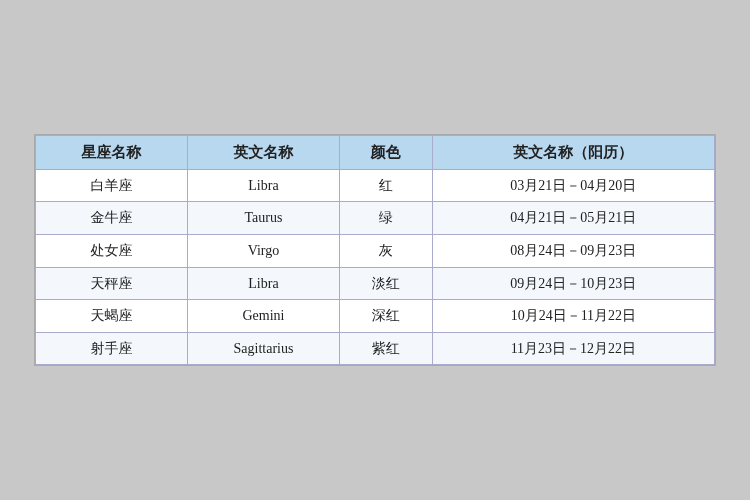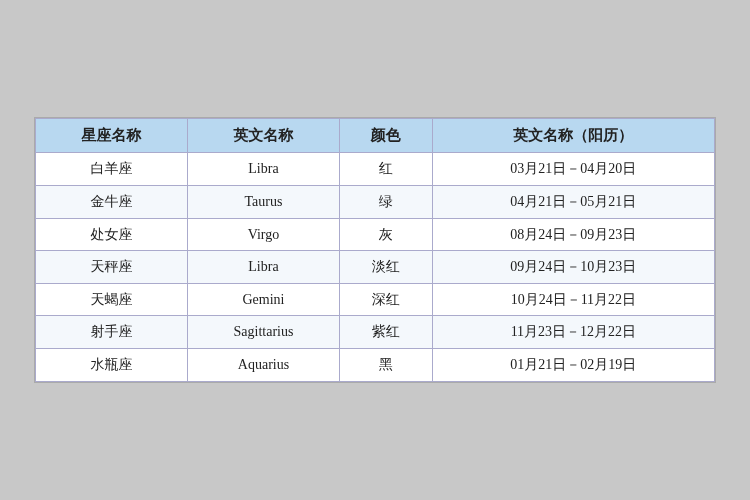--- a/index.html
+++ b/index.html
@@ -87,21 +87,15 @@
           <td>Gemini</td>
           <td>深红</td>
           <td>10月24日－11月22日</td>
         </tr>
         <tr>
           <td>射手座</td>
           <td>Sagittarius</td>
           <td>紫红</td>
           <td>11月23日－12月22日</td>
         </tr>
-        <tr>
-          <td>水瓶座</td>
-          <td>Aquarius</td>
-          <td>黑</td>
-          <td>01月21日－02月19日</td>
-        </tr>
       </tbody>
   </table>
 </div>
 
 </body></html>

